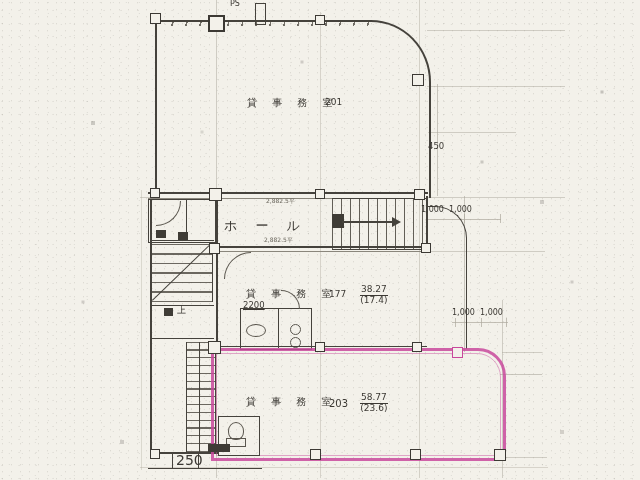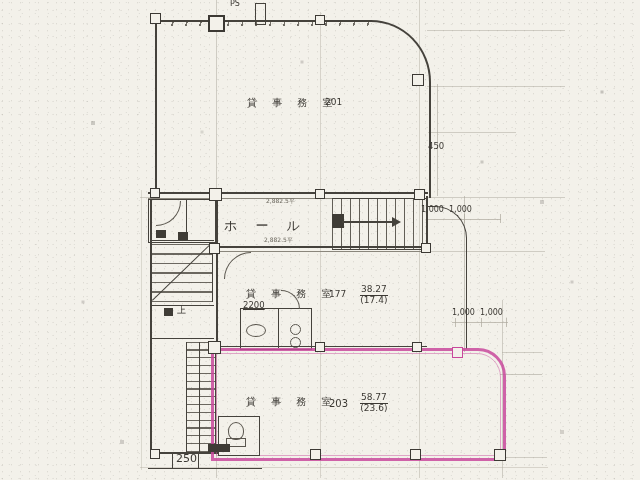--- a/index.html
+++ b/index.html
@@ -169,16 +169,16 @@
 
   <div class="txt" style="left:177px;top:306px;font-size:9px;">上</div>
 
   <div class="txt" style="left:246px;top:396px;font-size:10px;letter-spacing:6px;">貸 事 務 室</div>
   <div class="txt" style="left:329px;top:398px;font-size:10px;">203</div>
   <div class="txt frac" style="left:360px;top:393px;">
     <span class="top">58.77</span>
     <span>(23.6)</span>
   </div>
 
-  <div class="txt" style="left:176px;top:453px;font-size:11px;">250</div>
+  <div class="txt" style="left:176px;top:453px;font-size:14px;">250</div>
 
   <div class="speck"></div>
 </div>
 
 </body></html>

